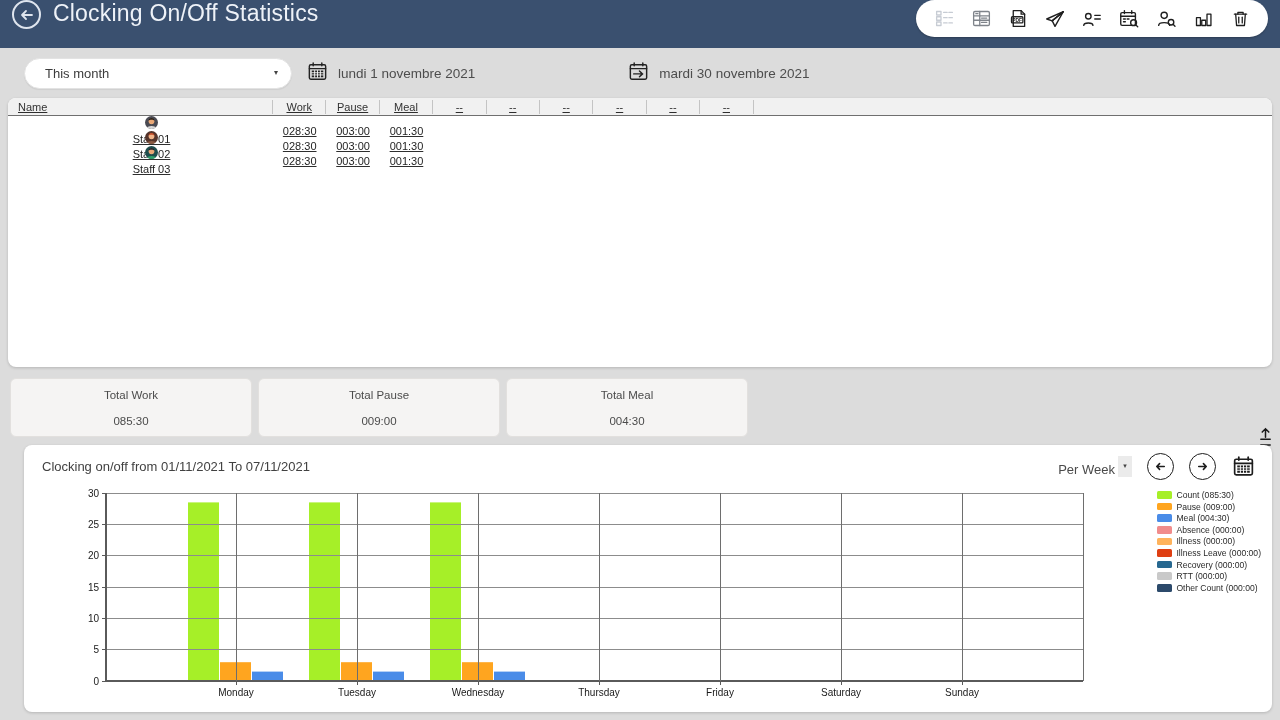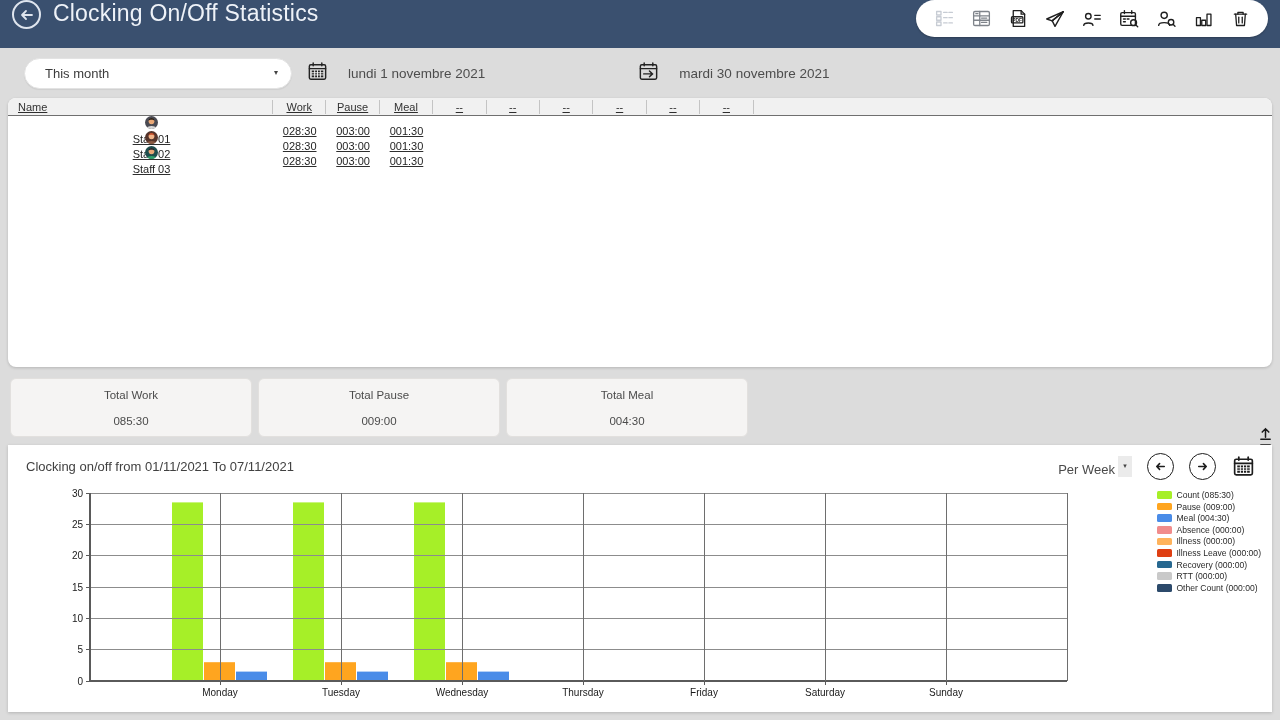--- a/index.html
+++ b/index.html
@@ -14,21 +14,21 @@
   .tb-icon { width:22px; height:22px; display:flex; align-items:center; justify-content:center; cursor:pointer; }
   .tb-icon svg { stroke:#1f1f1f; fill:none; stroke-width:1.5; stroke-linecap:round; stroke-linejoin:round; }
   .tb-icon.disabled svg { stroke:#c7ccd4; }
   .tb-icon.dim svg { stroke:#7f848b; }
   .tb-icon svg text { stroke:none; }
 
   
   .filter-bar { height:50px; display:flex; align-items:center; padding:0 24px; }
   .period-select { width:268px; height:31px; background:#fff; border:1px solid #e3e3e3; border-radius:16px; display:flex; align-items:center; justify-content:space-between; padding:0 13px 0 20px; font-size:13px; color:#3c3c3c; cursor:pointer; box-shadow:0 1px 1px rgba(0,0,0,.06); }
   .select-caret { font-size:8px; color:#444; line-height:1; }
-  .date-group { display:flex; align-items:center; gap:19px; margin-left:14px; }
+  .date-group { display:flex; align-items:center; gap:9px; margin-left:14px; }
   .date-group.second { margin-left:152px; }
   .date-label { font-size:13.5px; color:#4d4d4d; }
   .cal-icon svg { stroke:#232323; fill:none; stroke-width:1.5; stroke-linecap:round; }
 
   
   .table-panel { margin:0 8px; height:269px; background:#fff; border-radius:8px; overflow:hidden; box-shadow:0 1px 3px rgba(0,0,0,.18);text-decoration:underline; }
   .grid-header { display:grid; grid-template-columns:265px repeat(9,53.4px) 1fr; height:18px; background:#f1f1f1; border-bottom:1px solid #6f6f6f; align-items:center; font-size:11px; color:#333; }
   .hcell { height:14px; line-height:14px; border-right:1px solid #c4c4c4; text-align:center; cursor:pointer; }
   .hcell.name-col { text-align:left; padding-left:10px; }
   .hcell.filler { border-right:none; cursor:default; }
@@ -42,21 +42,21 @@
   .total-card { width:242px; background:#f5f4f3; border:1px solid #e2e0de; border-radius:6px; display:flex; flex-direction:column; justify-content:space-between; padding:10px 0 9px; text-align:center; }
   .total-label { font-size:11.5px; color:#4b4b4b; }
   .total-value { font-size:11.5px; color:#4b4b4b; }
 
   
   .splitter { position:absolute; right:4px; top:425px; width:22px; display:flex; flex-direction:column; align-items:center; }
   .split-btn { width:20px; height:17px; display:flex; align-items:center; justify-content:center; cursor:pointer; background:transparent; border:none; }
   .split-btn svg { stroke:#1a1a1a; stroke-width:1.6; fill:none; stroke-linecap:round; }
 
   
-  .chart-panel { margin:8px 8px 0 8px; height:267px; background:#fff; border-radius:0; position:relative; box-shadow:0 1px 3px rgba(0,0,0,.18); }
+  .chart-panel { margin:8px 8px 0 24px; height:267px; background:#fff; border-radius:8px; position:relative; box-shadow:0 1px 3px rgba(0,0,0,.18); }
   .chart-head { display:flex; align-items:center; height:38px; padding:4px 16px 0 18px; }
   .chart-title { font-size:13px; color:#414141; }
   .chart-controls { margin-left:auto; display:flex; align-items:center; gap:15px; }
   .view-select { display:flex; align-items:flex-end; gap:3px; cursor:pointer; }
   .view-label { font-size:13px; color:#4a4a4a; }
   .caret-box { width:14px; height:21px; background:#ebebeb; display:flex; align-items:center; justify-content:center; }
   .caret-box span { font-size:7px; color:#444; }
   .nav-btn { width:27px; height:27px; border-radius:50%; border:1.7px solid #1d1d1d; background:#fff; display:flex; align-items:center; justify-content:center; cursor:pointer; }
   .nav-btn svg { stroke:#1d1d1d; stroke-width:1.7; fill:none; stroke-linecap:round; stroke-linejoin:round; }
   .chart-cal { cursor:pointer; display:flex; }

